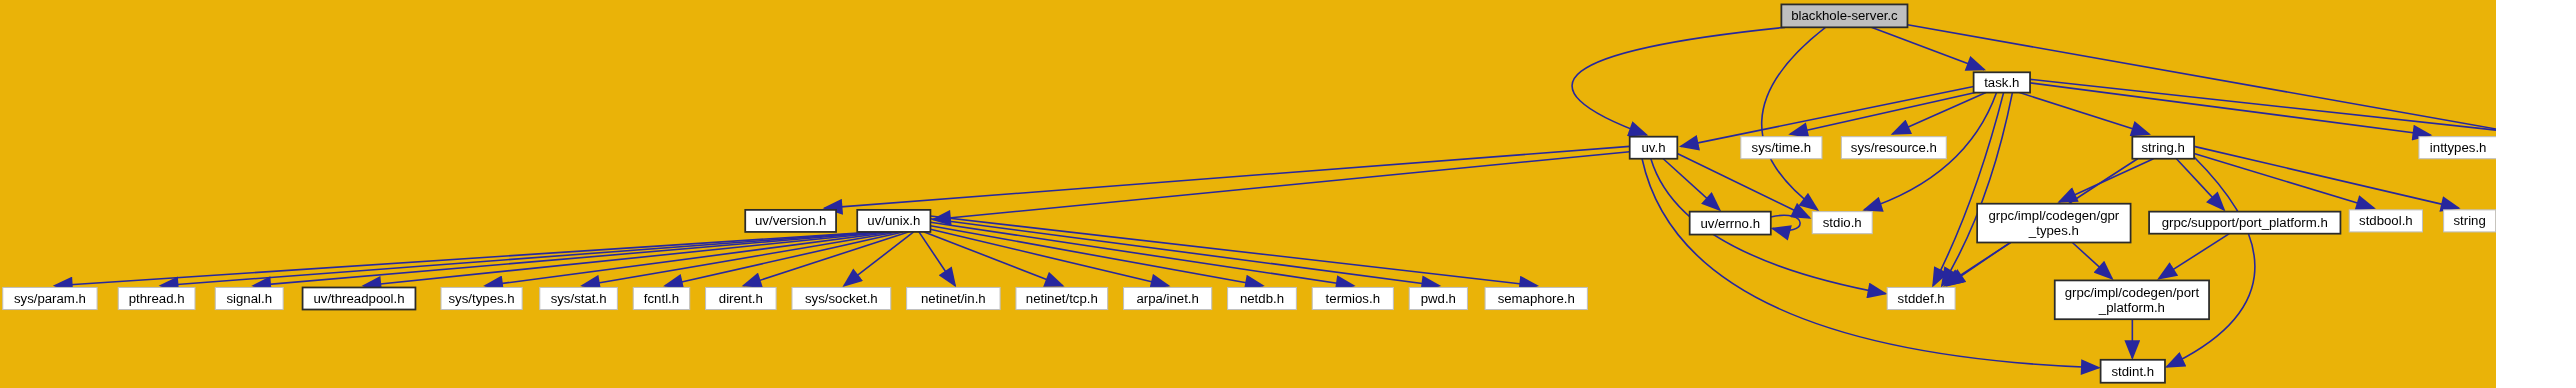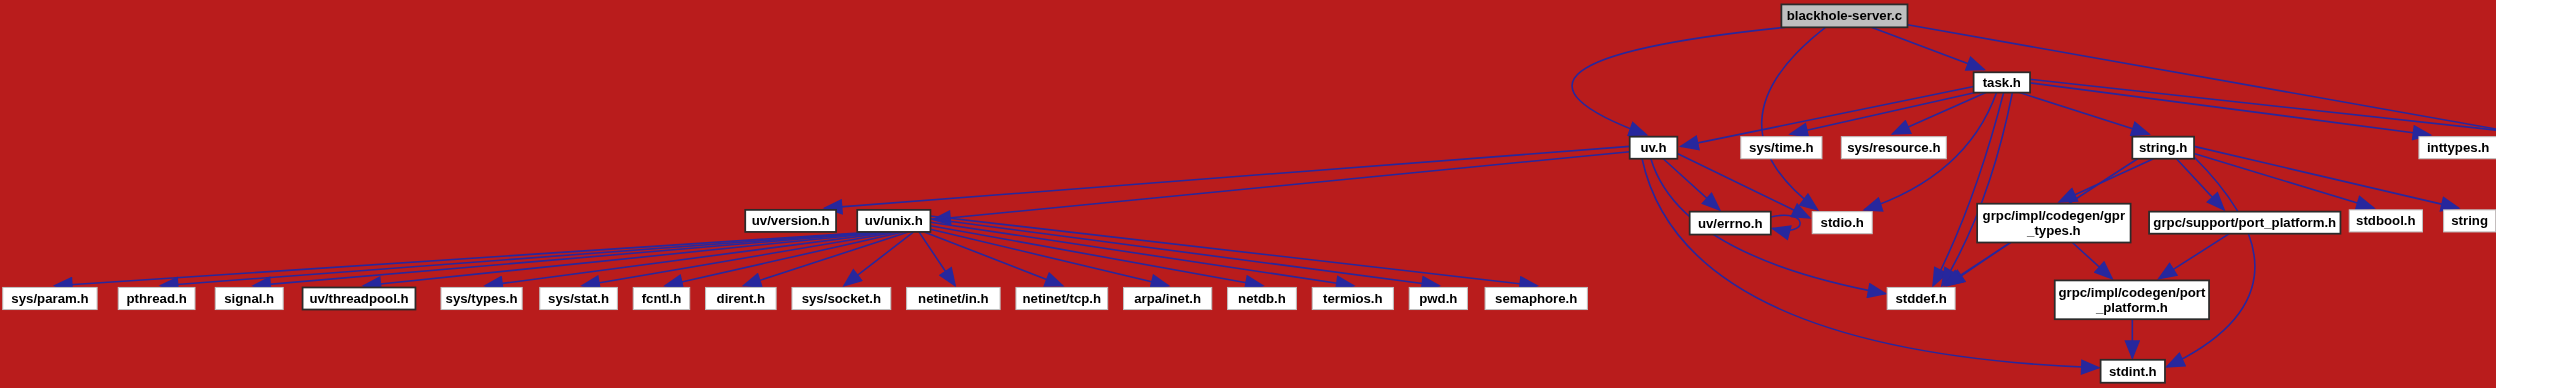--- a/index.html
+++ b/index.html
@@ -1,16 +1,16 @@
 <!DOCTYPE html>
 <html style="font-size:14px"><head>
 <meta charset="utf-8">
 <style>
   html,body{margin:0;padding:0;background:#ffffff;}
-  #stage{position:relative;width:2496px;height:388px;background:#b91c1c;overflow:hidden;font-weight:bold;}
+  #stage{position:relative;width:2496px;height:388px;background:#eab308;overflow:hidden;}
   svg{display:block;font-family:"Liberation Sans","DejaVu Sans",sans-serif;}
   text{fill:#000000;}
 </style>
 </head>
 <body>
 
 <div id="stage">
     <svg width="2576" height="388" viewBox="0 0 2921 440">
       <defs>
         <marker id="arrow" viewBox="0 0 10 8" refX="9" refY="4" markerWidth="13" markerHeight="10" orient="auto-start-reverse">

